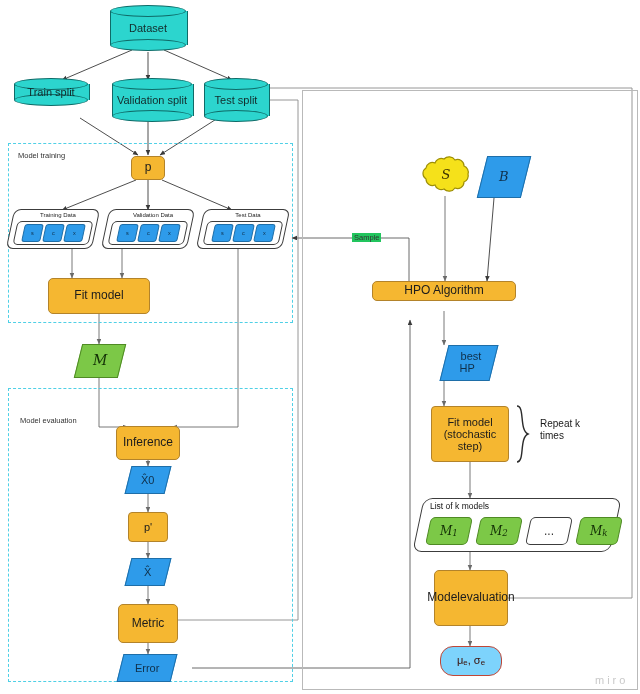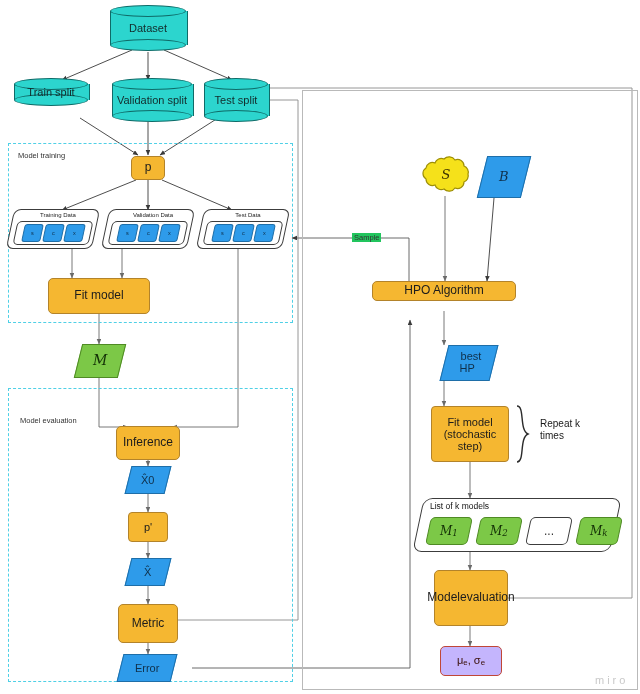--- a/index.html
+++ b/index.html
@@ -30,21 +30,21 @@
   .para{background:#2E9BEA;border:1.2px solid #1e6ea8;color:#10304a;font-size:11px;
         transform:skewX(-14deg);}
   .para > span{display:block;transform:skewX(14deg);}
 
   
   .para-green{background:#7CC847;border:1.2px solid #4f8a24;color:#133006;
         font-size:14px;transform:skewX(-14deg);}
   .para-green > span{display:block;transform:skewX(14deg);}
 
   
-  .term{background:#c4b5fd;border:1.2px solid #c04737;border-radius:5px;
+  .term{background:#7dd3fc;border:1.2px solid #c04737;border-radius:13px;
         color:#3a0f08;font-size:11px;}
 
   
   .cloud{font-size:13px;color:#3b3100;}
 
   
   .group{position:absolute;border:1.6px dashed #4fd0e6;box-sizing:border-box;background:transparent;}
   .group-label{position:absolute;font-size:7.5px;color:#333;white-space:nowrap;}
 
   

